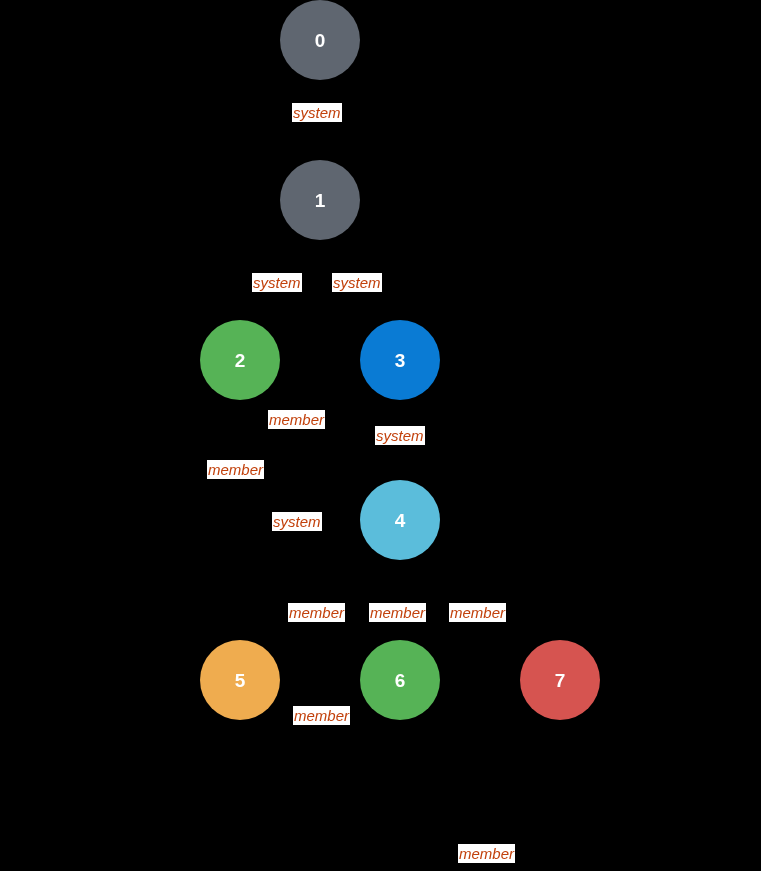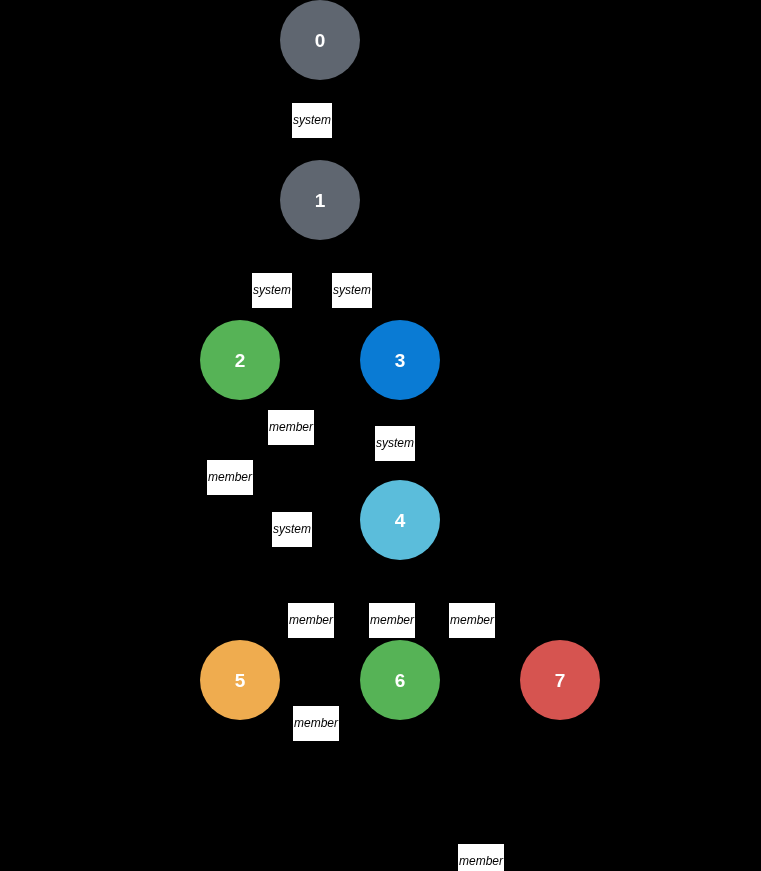--- a/index.html
+++ b/index.html
@@ -39,27 +39,27 @@
     color: #ffffff;
     font-family: "Liberation Sans", sans-serif;
     font-weight: bold;
     font-size: 19px;
     line-height: 1;
     user-select: none;
   }
   .edge-label {
     position: absolute;
     background: #ffffff;
-    color: #000000;
+    color: #c2410c;
     font-family: "Liberation Sans", sans-serif;
     font-style: italic;
-    font-size: 12px;
+    font-size: 15px;
     line-height: 19px;
     white-space: nowrap;
-    padding: 8px 1px;
+    padding: 0 1px;
     box-sizing: border-box;
     user-select: none;
   }
 </style>
 </head>
 <body>
 
 <div id="graph-canvas">
 
   <svg id="edge-layer" viewBox="0 0 761 871" width="761" height="871" aria-hidden="true">

